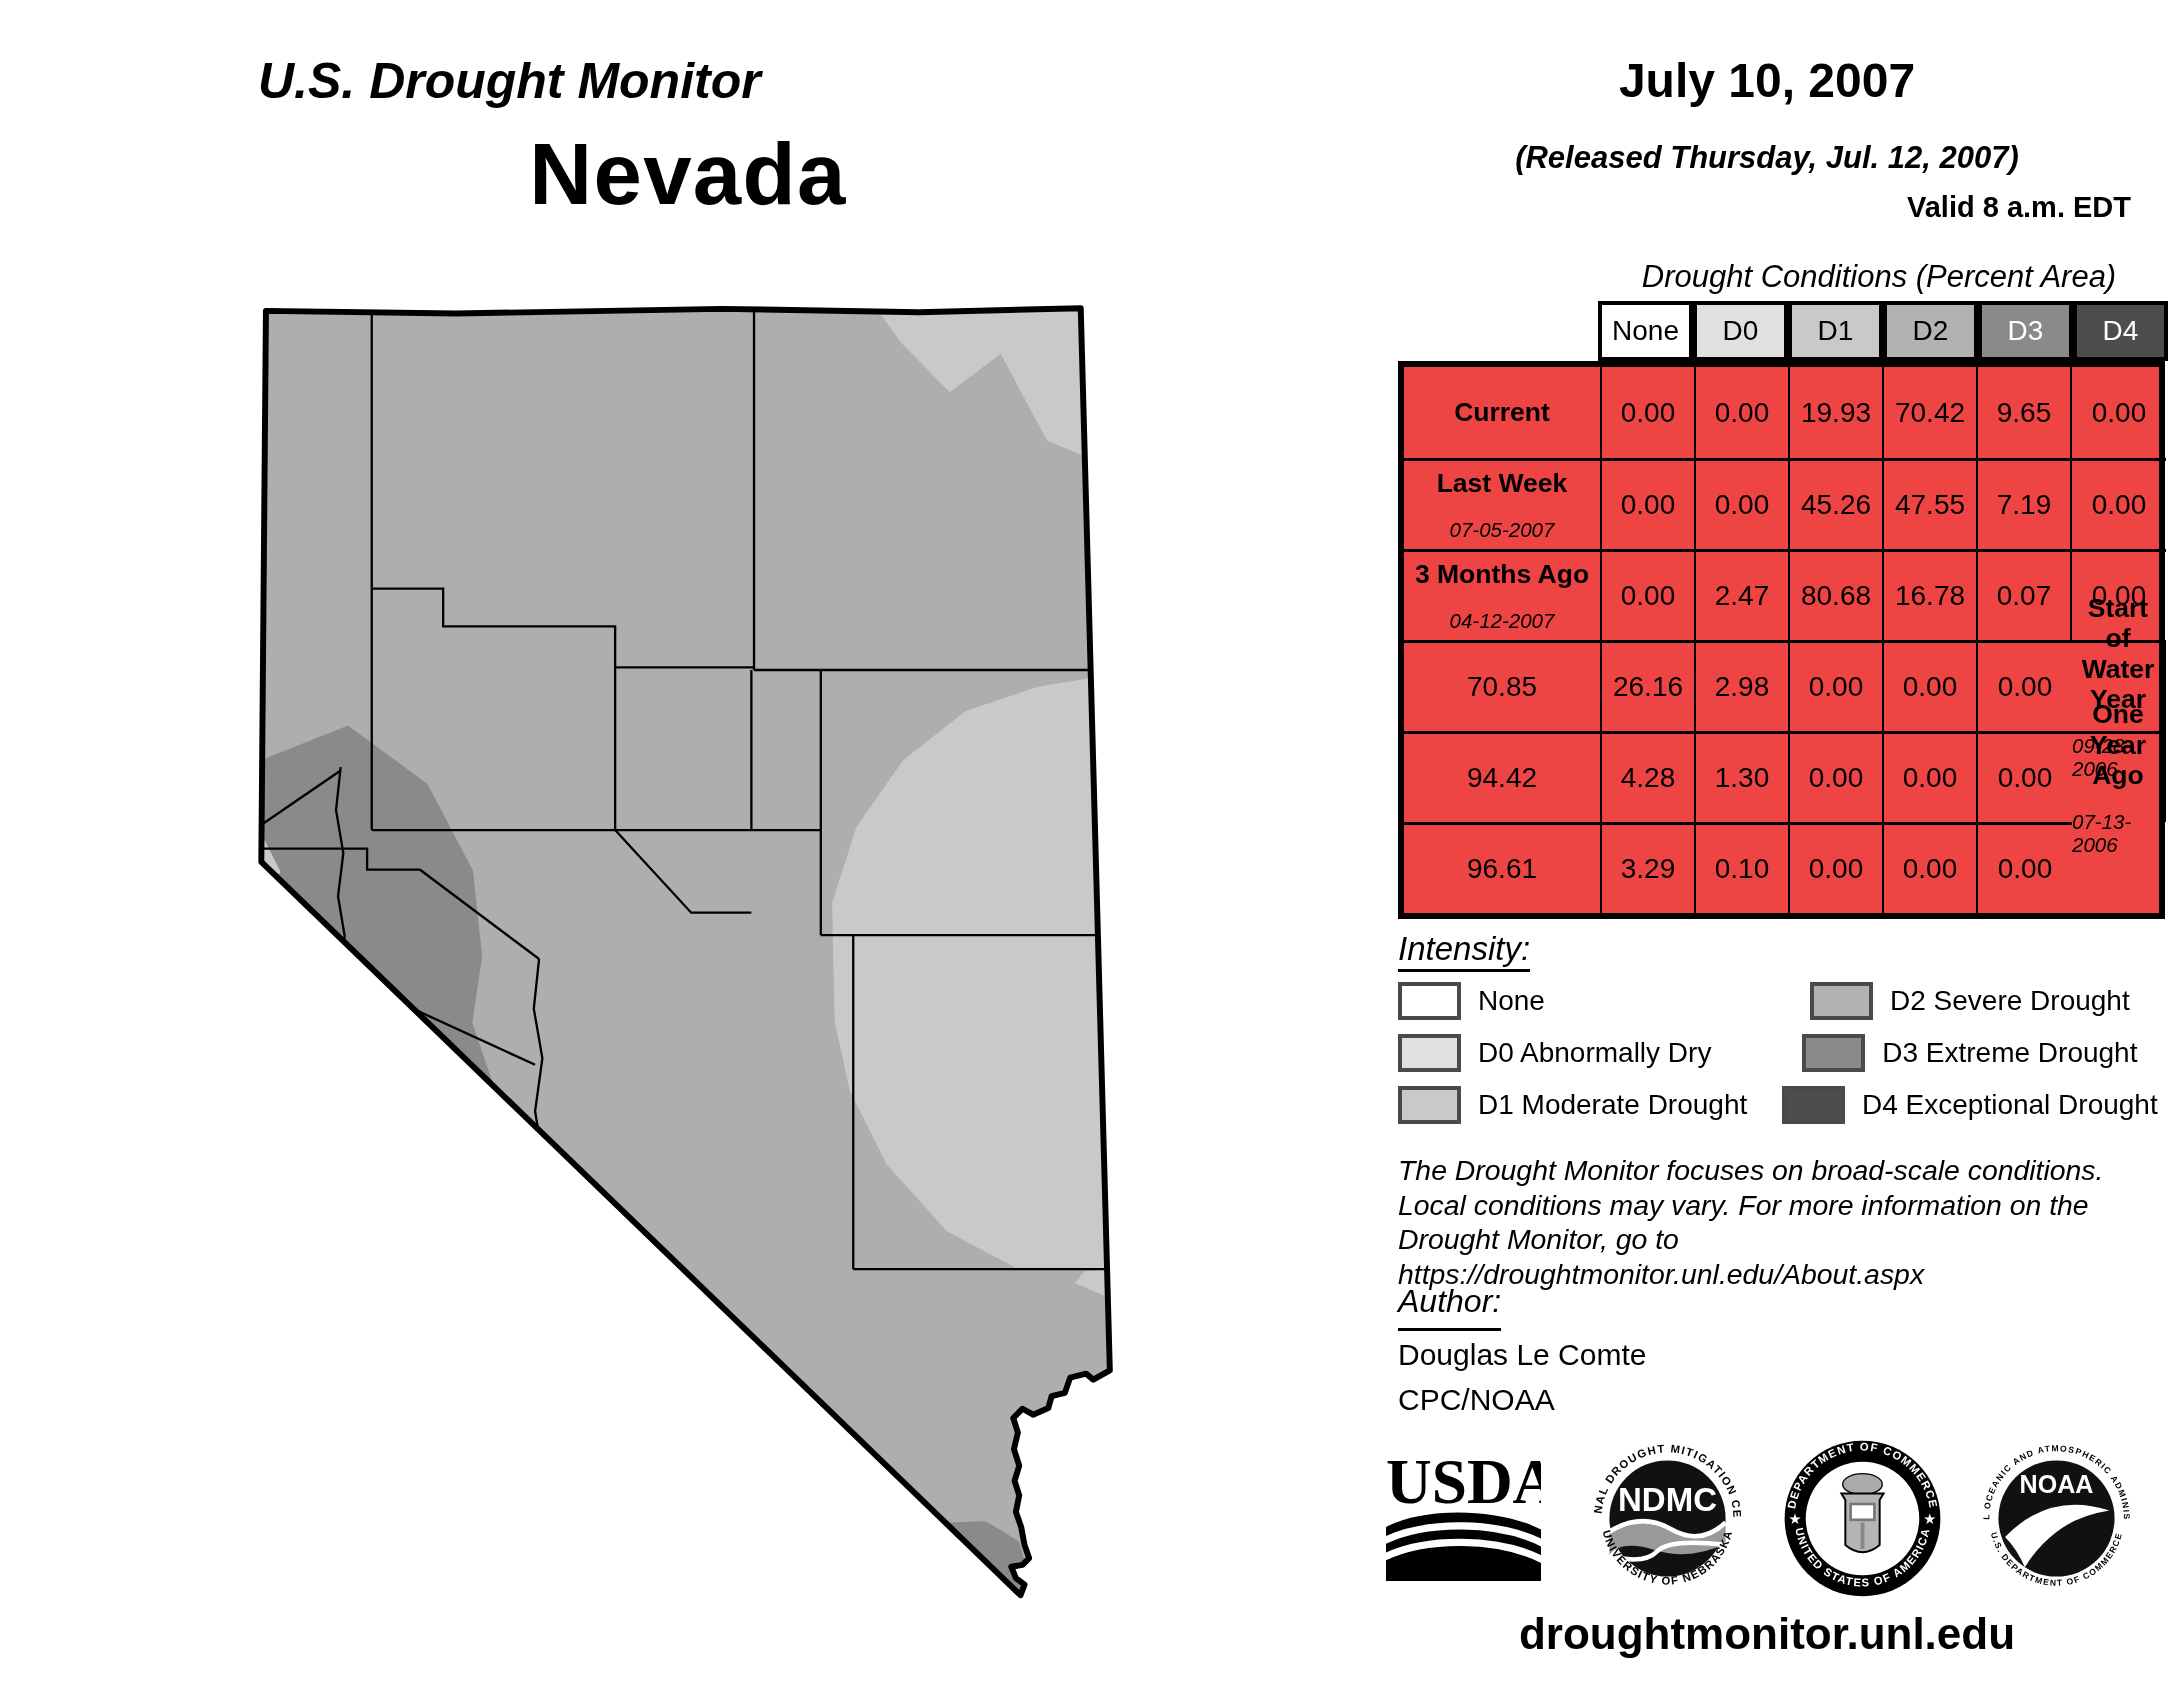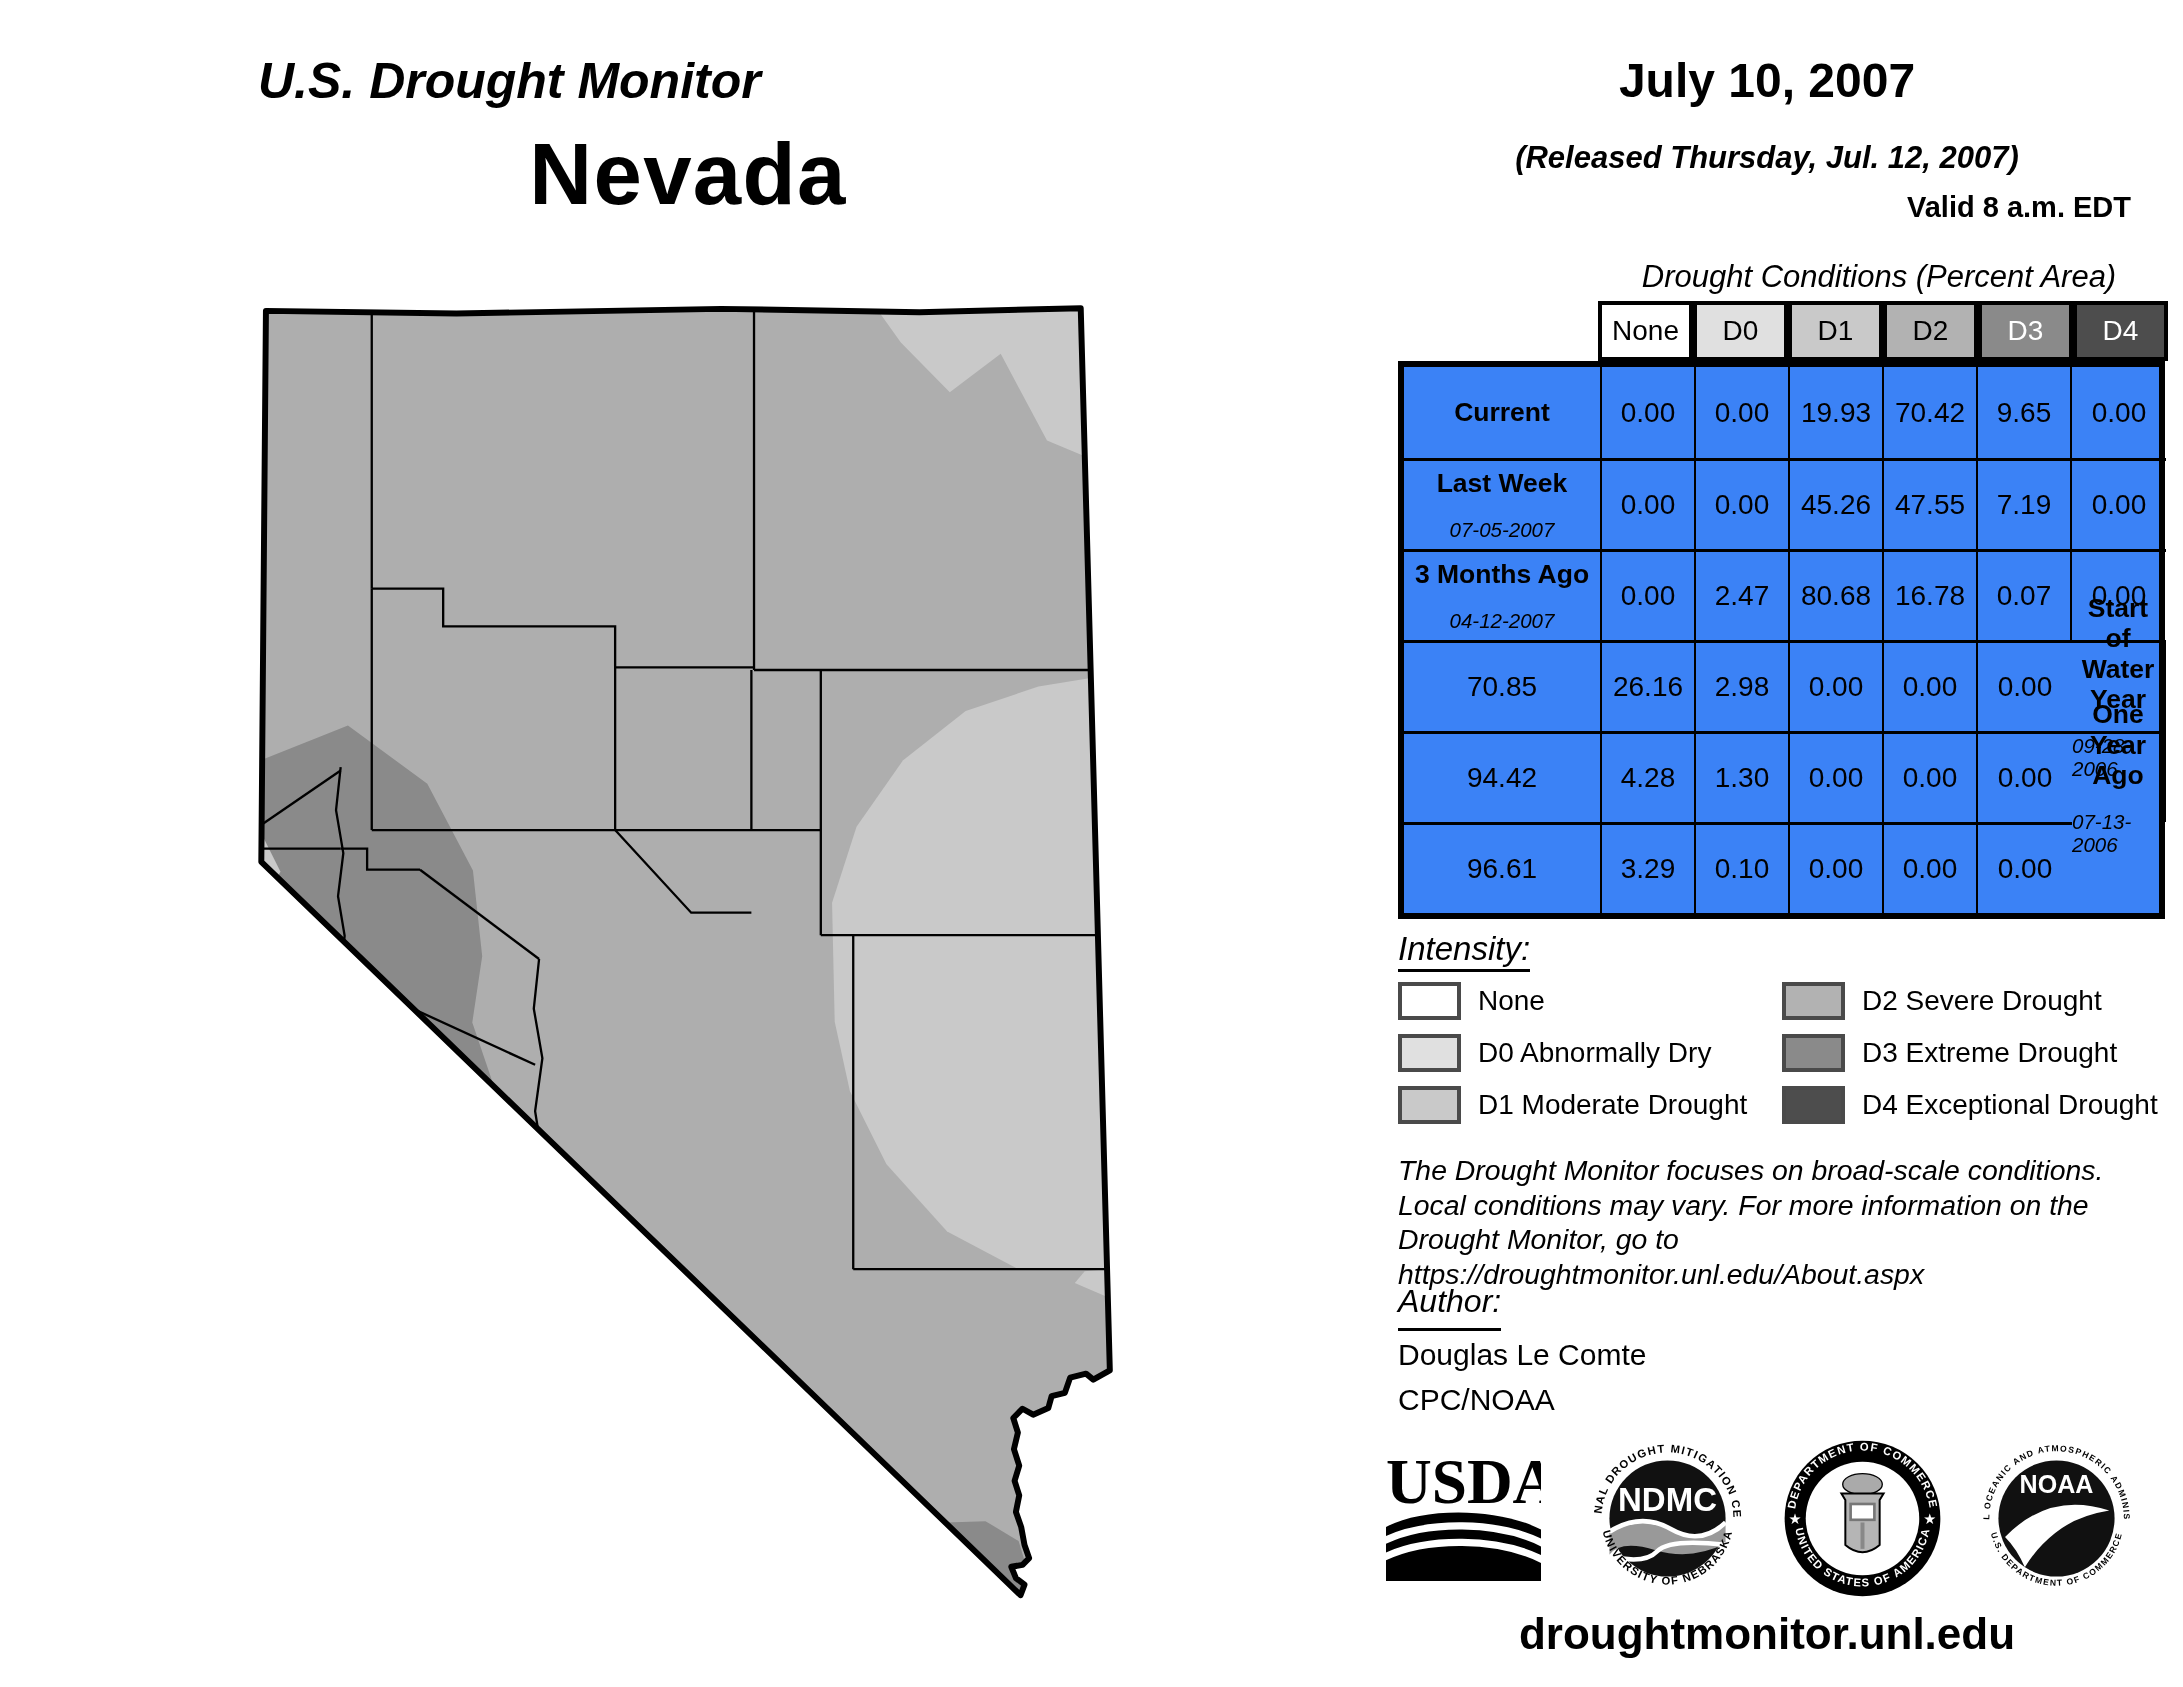--- a/index.html
+++ b/index.html
@@ -13,34 +13,34 @@
   
   #date-line{left:1403px;top:53px;width:728px;text-align:center;font-size:48px;font-weight:bold;}
   #released-line{left:1403px;top:140px;width:728px;text-align:center;font-size:31px;font-weight:bold;font-style:italic;}
   #valid-line{left:1403px;top:191px;width:728px;text-align:right;font-size:29px;font-weight:bold;}
   #table-title{left:1588px;top:259px;width:582px;text-align:center;font-size:31px;font-style:italic;}
 
   
   #table-header{left:1598px;top:301px;display:grid;grid-template-columns:repeat(6,95px);height:60px;}
   .th{box-sizing:border-box;border:4px solid #000;display:flex;align-items:center;justify-content:center;font-size:28px;}
   #table-body{left:1398px;top:361px;width:767px;box-sizing:border-box;border:6px solid #000;display:grid;
-              grid-template-columns:198px repeat(6,94px);grid-auto-rows:91px;background:#3b82f6;}
+              grid-template-columns:198px repeat(6,94px);grid-auto-rows:91px;background:#ef4444;}
   .tcell{box-sizing:border-box;display:flex;align-items:center;justify-content:center;border-right:2.6px solid #000;border-top:3.3px solid #000;}
   .tcell.row0{border-top:none;}
   .tcell.lastcol{border-right:none;}
   .tlabel{flex-direction:column;line-height:1.15;}
   .tlabel .lab{font-weight:bold;font-size:26.5px;text-align:center;padding:0 9.3px;}
   .tlabel .labdate{font-style:italic;font-size:20.5px;margin-top:19px;}
   .tval{font-size:28px;}
 
   
   #intensity-title{left:1398px;top:930px;font-size:33px;font-style:italic;border-bottom:3.3px solid #000;padding-bottom:1.3px;}
   .legend-col{display:flex;flex-direction:column;gap:11.2px;}
   #legend-col-0{left:1398px;top:980px;}
-  #legend-col-1{left:1782px;top:980px;}
+  #legend-col-1{left:1782px;top:980px;align-items:center;}
   .legend-item{display:flex;align-items:center;height:41px;}
   .swatch{width:63px;height:38px;box-sizing:border-box;border:4px solid var(--swatch_border);margin-right:17px;flex:0 0 auto;}
   .legend-label{font-size:28px;white-space:nowrap;}
 
   
   #disclaimer{left:1398px;top:1153px;width:781px;font-size:28.4px;font-style:italic;line-height:1.22;}
   #author-title{left:1398px;top:1283px;font-size:32px;font-style:italic;border-bottom:3.3px solid #000;padding-bottom:8px;}
   #author-name{left:1398px;top:1338px;font-size:30px;}
   #author-org{left:1398px;top:1383px;font-size:30px;}
 

